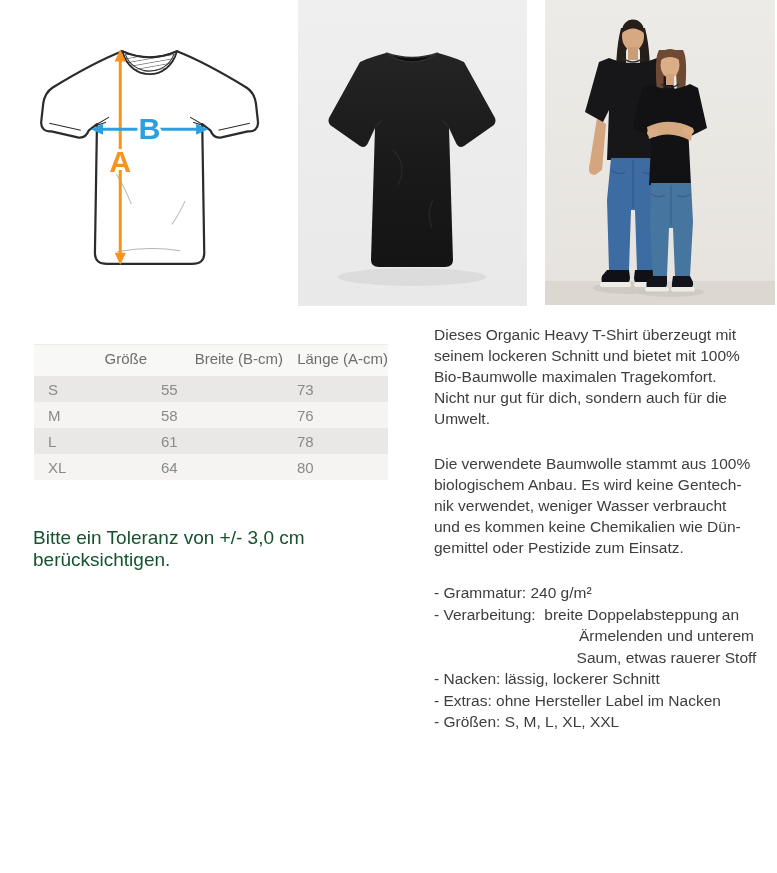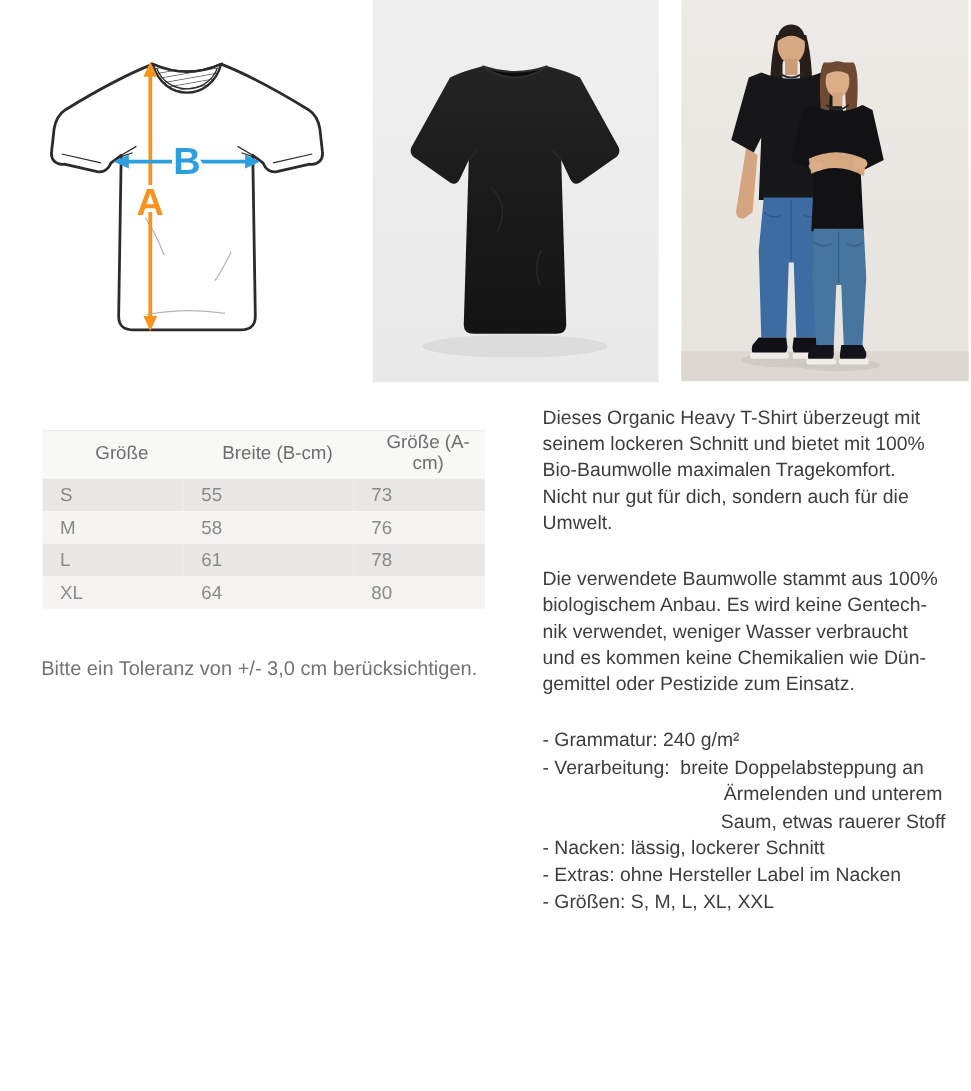--- a/index.html
+++ b/index.html
@@ -15,32 +15,32 @@
   .gallery-item svg{display:block;width:100%;height:100%;}
 
   
   .size-table{
     position:absolute;left:34px;top:344px;width:354px;
     border-collapse:collapse;table-layout:fixed;
     font-size:15px;
   }
   .size-table thead tr{background:#f8f8f7;border-top:1px solid #ecebea;}
   .size-table th{
-    font-weight:normal;text-align:center;color:#6e6e6e;
+    font-weight:normal;text-align:right;color:#6e6e6e;
     height:27px;padding:0 0 4px 14px;
   }
   .size-table td{
     color:#8a8a8a;height:26px;padding:0 0 0 14px;
   }
   .size-table tbody tr:nth-child(odd){background:#e9e8e7;}
   .size-table tbody tr:nth-child(even){background:#f5f4f3;}
 
   .tolerance{
     position:absolute;left:33px;top:527px;width:380px;
-    font-size:16px;color:#737373;
+    font-size:19px;color:#14532d;
   }
 
   
   .description{
     position:absolute;left:418px;top:324px;width:352px;
     font-size:15.5px;line-height:21px;color:#3d3d3d;margin-left:16px;
   }
   .description p{margin:0 0 24px 0;white-space:pre-line;}
   .specs{margin-top:0;}
   .spec{white-space:pre;line-height:21.5px;}
@@ -169,21 +169,21 @@
   <table class="size-table">
     <colgroup>
         <col style="width:113px">
         <col style="width:136px">
         <col style="width:105px">
       </colgroup>
     <thead>
       <tr>
         <th>Größe</th>
         <th>Breite (B-cm)</th>
-        <th>Größe (A-cm)</th>
+        <th>Länge (A-cm)</th>
       </tr>
     </thead>
     <tbody>
       <tr>
         <td>S</td>
         <td>55</td>
         <td>73</td>
       </tr>
       <tr>
         <td>M</td>

